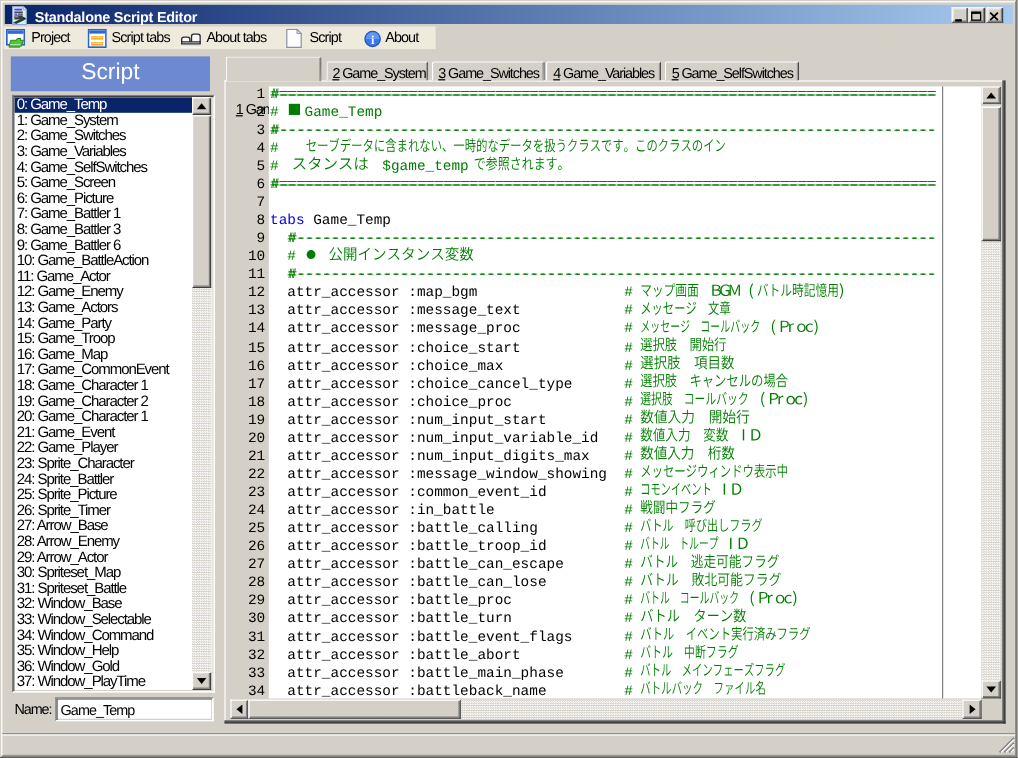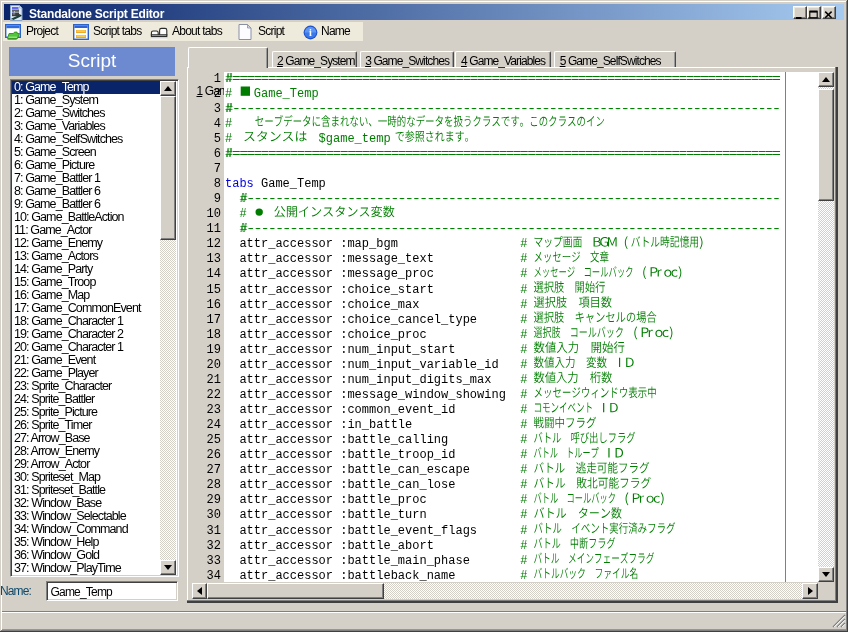--- a/index.html
+++ b/index.html
@@ -33,21 +33,21 @@
 
 .sb { position:absolute;background:#d4d0c8; }
 .sbtn { position:absolute;background:#d4d0c8;border:1px solid;border-color:#fff #404040 #404040 #fff;
  box-shadow:inset -1px -1px 0 #808080; }
 .thumb { position:absolute;background:#d4d0c8;border:1px solid;border-color:#fff #404040 #404040 #fff;
  box-shadow:inset -1px -1px 0 #808080; }
 .dither { position:absolute;background:conic-gradient(#fff 25%,#d4d0c8 0 50%,#fff 0 75%,#d4d0c8 0);
  background-size:2px 2px; }
 .arr { position:absolute;width:0;height:0;border:solid transparent; }
 
-#namelbl { left:0;top:584.2px;font-size:12px;letter-spacing:-0.9px;color:#0c4a6e; }
+#namelbl { left:12px;top:584.2px;font-size:12px;letter-spacing:-0.9px;color:#000000; }
 #namebox { left:46px;top:581px;width:132px;height:20px;background:#fff;
  border:1px solid;border-color:#808080 #fff #fff #808080;box-shadow:inset 1px 1px 0 #404040, inset -1px -1px 0 #d4d0c8; }
 #namebox span { position:absolute;left:3.5px;top:3px;font-size:12px;letter-spacing:-0.8px; }
 
 #page { left:187px;top:67px;width:651px;height:536px;background:#d4d0c8; }
 #page .hl-t { position:absolute;left:0;top:0;width:649px;height:1px;background:#fff; }
 #page .hl-l { position:absolute;left:0;top:0;width:1px;height:534px;background:#fff; }
 #page .sh-r1 { position:absolute;left:648px;top:0;width:1px;height:535px;background:#808080; }
 #page .sh-r2 { position:absolute;left:649px;top:0;width:2px;height:536px;background:#404040; }
 #page .sh-b1 { position:absolute;left:0;top:533px;width:649px;height:1px;background:#808080; }
@@ -142,35 +142,35 @@
  <path d="M2 0.5h8.5l3.5 3.5v11.5H2z" fill="#fdfdff" stroke="#8890a8" stroke-width="1"></path>
  <path d="M10.5 0.5l3.5 3.5h-3.5z" fill="#d8dce8" stroke="#8890a8" stroke-width="0.8"></path>
 </svg>
 <span class="tblbl" style="left:255px">Script</span>
 <svg style="position:absolute;left:299.5px;top:2.5px" width="15" height="15" viewBox="0 0 17 17">
  <circle cx="8.5" cy="8.5" r="7.8" fill="#1e50c8"></circle>
  <circle cx="8.5" cy="8.5" r="6.6" fill="#3c78e8"></circle>
  <path d="M8.5 1.9a6.6 6.6 0 0 1 6.6 6.6H1.9a6.6 6.6 0 0 1 6.6-6.6z" fill="#6aa0f4" opacity="0.75"></path>
  <text x="8.5" y="13" font-family="Liberation Serif,serif" font-size="11.5" font-weight="bold" fill="#fff" text-anchor="middle">i</text>
 </svg>
-<span class="tblbl" style="left:318px">Name</span>
+<span class="tblbl" style="left:318px">About</span>
 </div>
 
 <div class="abs" id="scripthdr">Script</div>
 <div class="abs" id="listbox"></div>
 <div class="abs" id="items">
 <div class="sel">0: Game_Temp</div>
 <div>1: Game_System</div>
 <div>2: Game_Switches</div>
 <div>3: Game_Variables</div>
 <div>4: Game_SelfSwitches</div>
 <div>5: Game_Screen</div>
 <div>6: Game_Picture</div>
 <div>7: Game_Battler 1</div>
-<div>8: Game_Battler 6</div>
+<div>8: Game_Battler 3</div>
 <div>9: Game_Battler 6</div>
 <div>10: Game_BattleAction</div>
 <div>11: Game_Actor</div>
 <div>12: Game_Enemy</div>
 <div>13: Game_Actors</div>
 <div>14: Game_Party</div>
 <div>15: Game_Troop</div>
 <div>16: Game_Map</div>
 <div>17: Game_CommonEvent</div>
 <div>18: Game_Character 1</div>
@@ -221,21 +221,21 @@
   </div>
 <div class="tab" style="left:271.8px;width:85.4px">
     <span style="margin-left:4.2px"><u>2</u> Game_System</span>
   </div>
 <div class="tab" style="left:360.0px;width:94px">
     <span style="margin-left:4.2px"><u>3</u> Game_Switches</span>
   </div>
 <div class="tab" style="left:455.0px;width:95.5px">
     <span style="margin-left:5.0px"><u>4</u> Game_Variables</span>
   </div>
-<div class="tab" style="left:553.7px;width:122px">
+<div class="tab" style="left:553.7px;width:112px">
     <span style="margin-left:5.0px"><u>5</u> Game_SelfSwitches</span>
   </div>
 
 <div class="abs" id="codewhite"></div>
 <div class="abs" id="vline"></div>
 <pre class="abs" id="gutter">1
 2
 3
 4
 5

